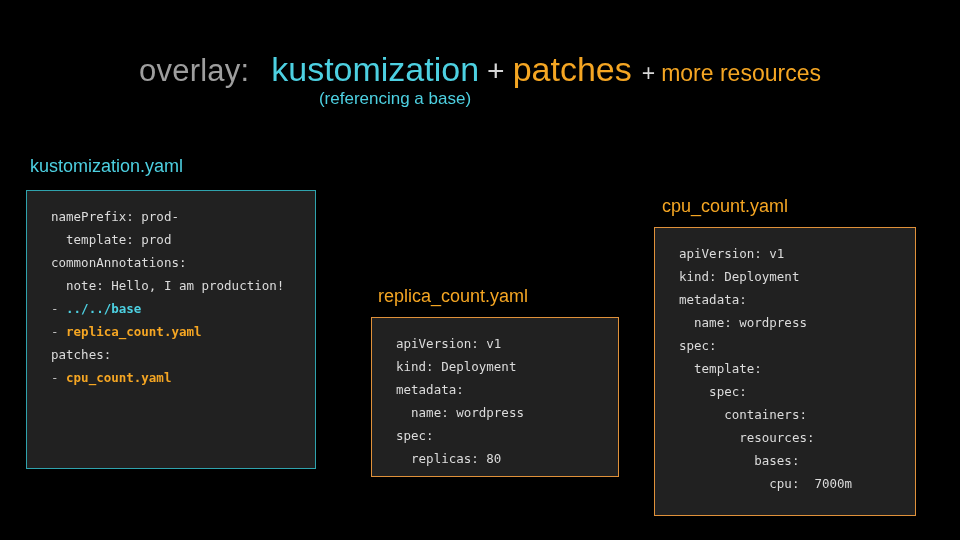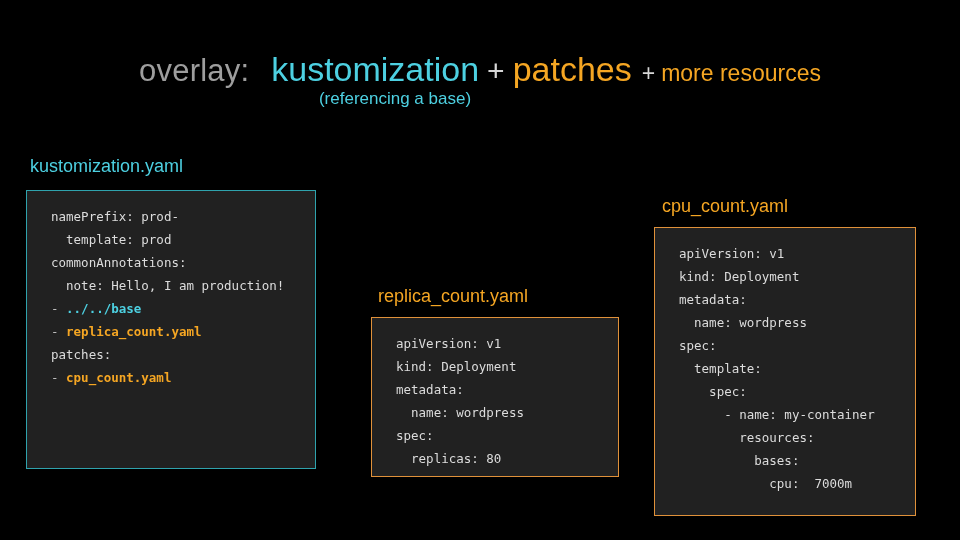--- a/index.html
+++ b/index.html
@@ -153,19 +153,19 @@
 
   <div class="card-title" id="title-cpu">cpu_count.yaml</div>
   <div class="code-box" id="box-cpu">
       <div class="code-line"><span>apiVersion: v1</span></div>
       <div class="code-line"><span>kind: Deployment</span></div>
       <div class="code-line"><span>metadata:</span></div>
       <div class="code-line"><span>  name: wordpress</span></div>
       <div class="code-line"><span>spec:</span></div>
       <div class="code-line"><span>  template:</span></div>
       <div class="code-line"><span>    spec:</span></div>
-      <div class="code-line"><span>      - name: my-container</span></div>
+      <div class="code-line"><span>      containers:</span></div>
       <div class="code-line"><span>        resources:</span></div>
       <div class="code-line"><span>          bases:</span></div>
       <div class="code-line"><span>            cpu:  7000m</span></div>
     </div>
 
 </div>
 
 </body></html>

